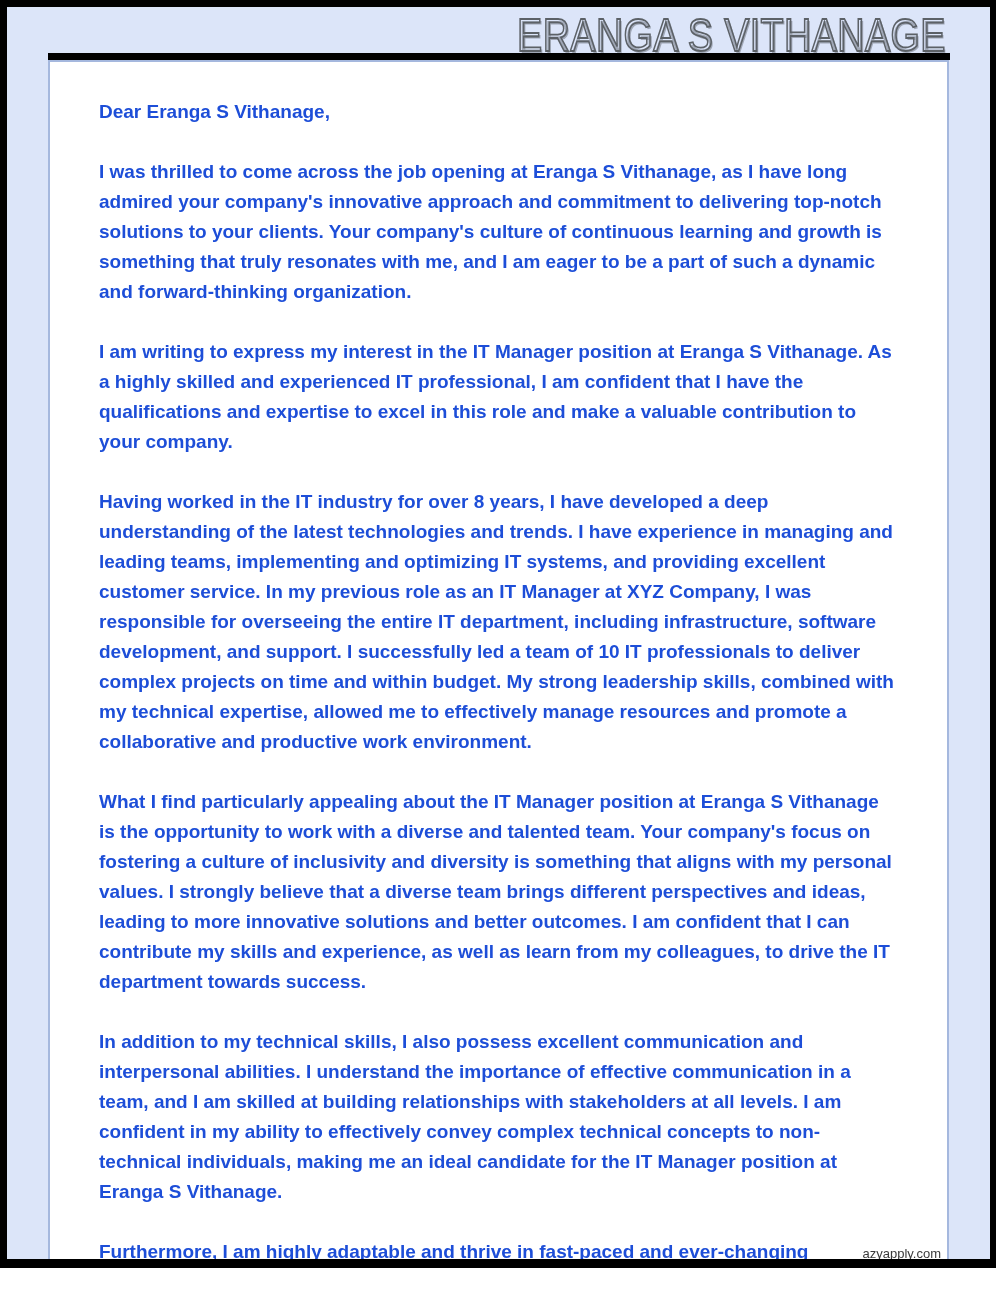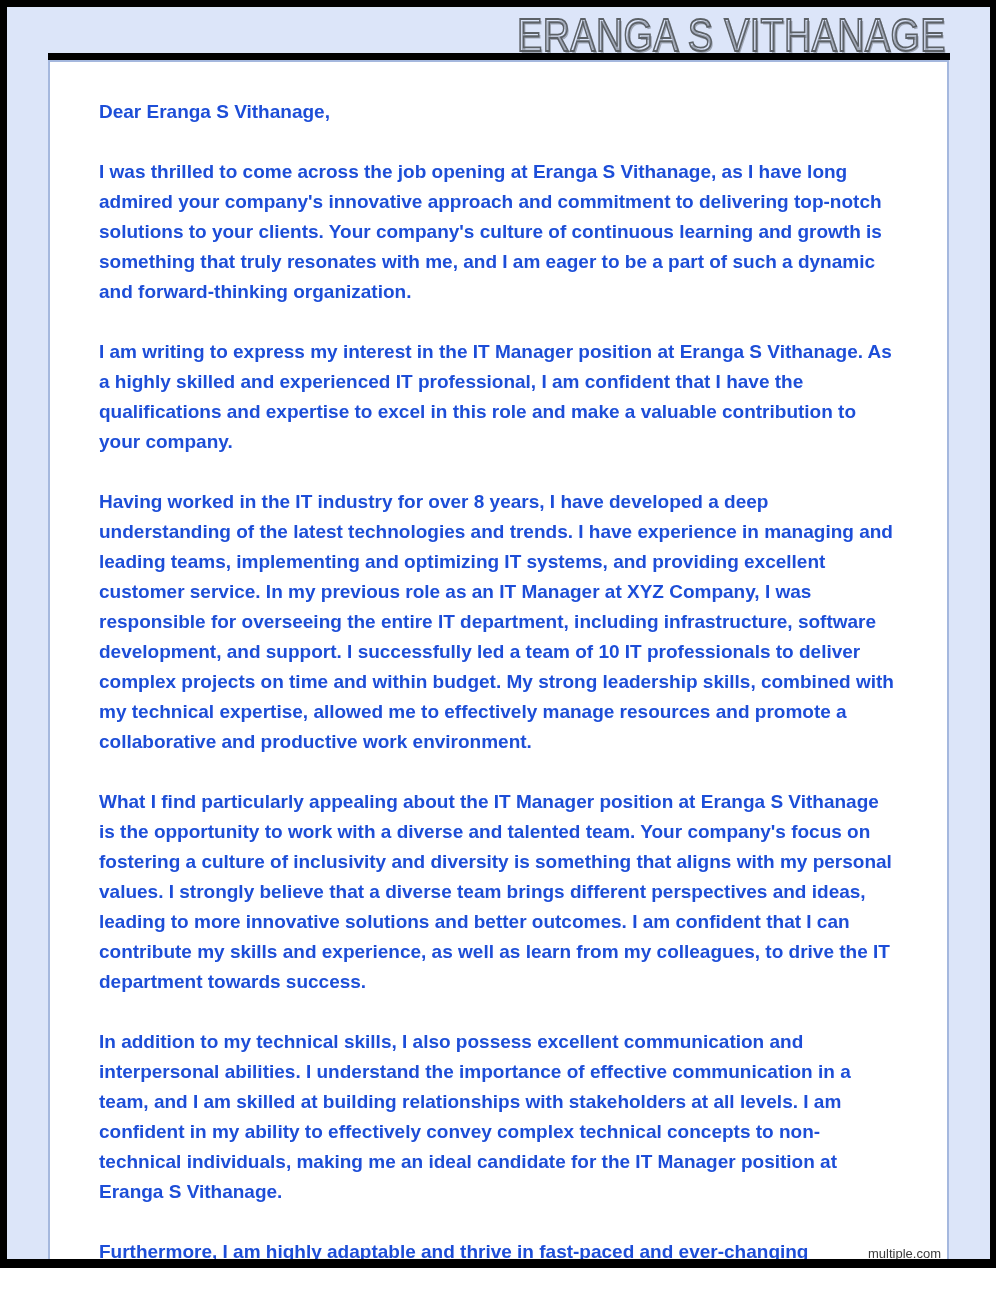--- a/index.html
+++ b/index.html
@@ -100,15 +100,15 @@
   <div class="letter-text">
     <p>Dear Eranga S Vithanage,</p>
     <p>I was thrilled to come across the job opening at Eranga S Vithanage, as I have long admired your company's innovative approach and commitment to delivering top-notch solutions to your clients. Your company's culture of continuous learning and growth is something that truly resonates with me, and I am eager to be a part of such a dynamic and forward-thinking organization.</p>
     <p>I am writing to express my interest in the IT Manager position at Eranga S Vithanage. As a highly skilled and experienced IT professional, I am confident that I have the qualifications and expertise to excel in this role and make a valuable contribution to your company.</p>
     <p>Having worked in the IT industry for over 8 years, I have developed a deep understanding of the latest technologies and trends. I have experience in managing and leading teams, implementing and optimizing IT systems, and providing excellent customer service. In my previous role as an IT Manager at XYZ Company, I was responsible for overseeing the entire IT department, including infrastructure, software development, and support. I successfully led a team of 10 IT professionals to deliver complex projects on time and within budget. My strong leadership skills, combined with my technical expertise, allowed me to effectively manage resources and promote a collaborative and productive work environment.</p>
     <p>What I find particularly appealing about the IT Manager position at Eranga S Vithanage is the opportunity to work with a diverse and talented team. Your company's focus on fostering a culture of inclusivity and diversity is something that aligns with my personal values. I strongly believe that a diverse team brings different perspectives and ideas, leading to more innovative solutions and better outcomes. I am confident that I can contribute my skills and experience, as well as learn from my colleagues, to drive the IT department towards success.</p>
     <p>In addition to my technical skills, I also possess excellent communication and interpersonal abilities. I understand the importance of effective communication in a team, and I am skilled at building relationships with stakeholders at all levels. I am confident in my ability to effectively convey complex technical concepts to non-technical individuals, making me an ideal candidate for the IT Manager position at Eranga S Vithanage.</p>
     <p>Furthermore, I am highly adaptable and thrive in fast-paced and ever-changing environments. In my current role, I have successfully managed multiple projects simultaneously, adapting to shifting priorities and deadlines. I am confident that I can bring the same level of flexibility and resilience to the IT Manager role at Eranga S</p>
   </div>
 
-  <div class="watermark">multiple.com</div>
+  <div class="watermark">azyapply.com</div>
 
 </div>
 
 </body></html>

